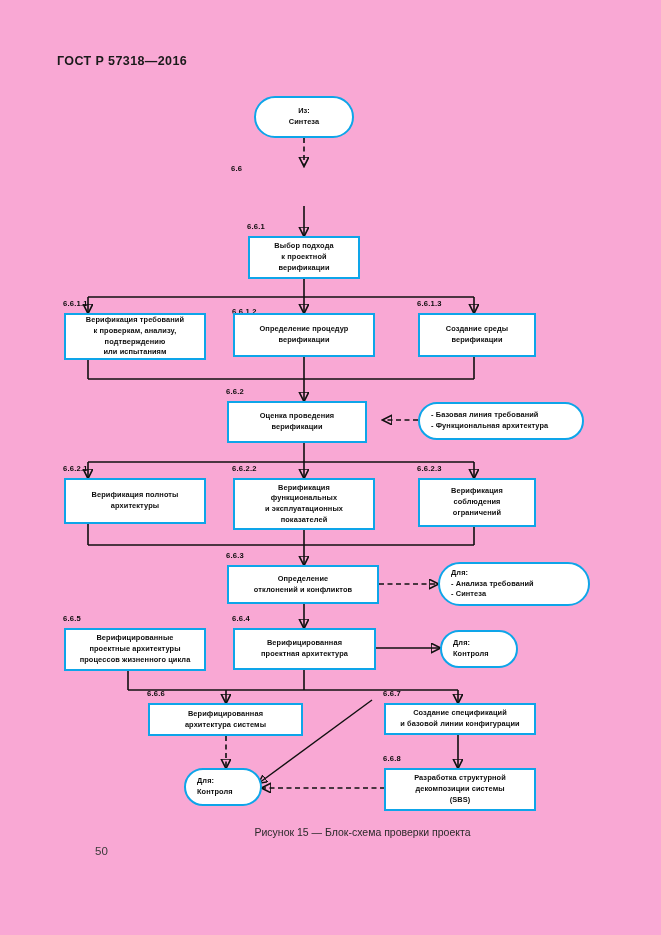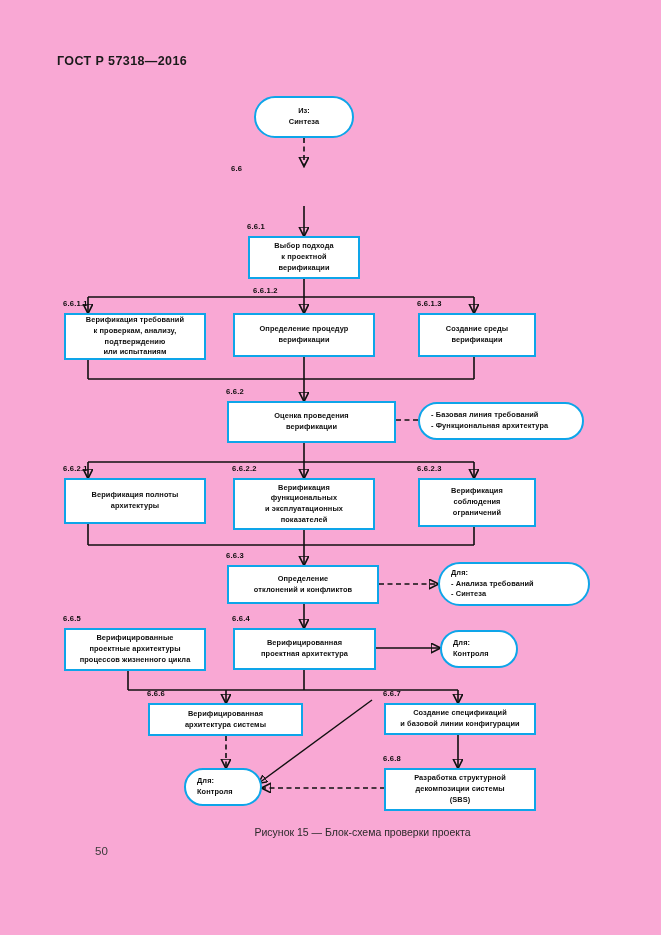--- a/index.html
+++ b/index.html
@@ -160,38 +160,38 @@
     <div class="tag" style="left:63px;top:299px;">6.6.1.1</div>
     <div class="node" style="left:64px;top:313px;width:142px;height:47px;">
       <span class="node-text">
         <i>Верификация требований</i>
         <i>к проверкам, анализу,</i>
         <i>подтверждению</i>
         <i>или испытаниям</i>
       </span>
     </div>
 
-    <div class="tag" style="left:232px;top:286px;margin-left:21px;">6.6.1.2</div>
+    <div class="tag" style="left:232px;top:307px;">6.6.1.2</div>
     <div class="node" style="left:233px;top:313px;width:142px;height:44px;">
       <span class="node-text">
         <i>Определение процедур</i>
         <i>верификации</i>
       </span>
     </div>
 
     <div class="tag" style="left:417px;top:299px;">6.6.1.3</div>
     <div class="node" style="left:418px;top:313px;width:118px;height:44px;">
       <span class="node-text">
         <i>Создание среды</i>
         <i>верификации</i>
       </span>
     </div>
 
     <div class="tag" style="left:226px;top:387px;">6.6.2</div>
-    <div class="node" style="left:227px;top:401px;width:169px;height:42px;">
+    <div class="node" style="left:227px;top:401px;width:140px;height:42px;">
       <span class="node-text">
         <i>Оценка проведения</i>
         <i>верификации</i>
       </span>
     </div>
 
     <div class="node terminator leftalign" style="left:418px;top:402px;width:166px;height:38px;">
       <span class="node-text">
         <i>- Базовая линия требований</i>
         <i>- Функциональная архитектура</i>

